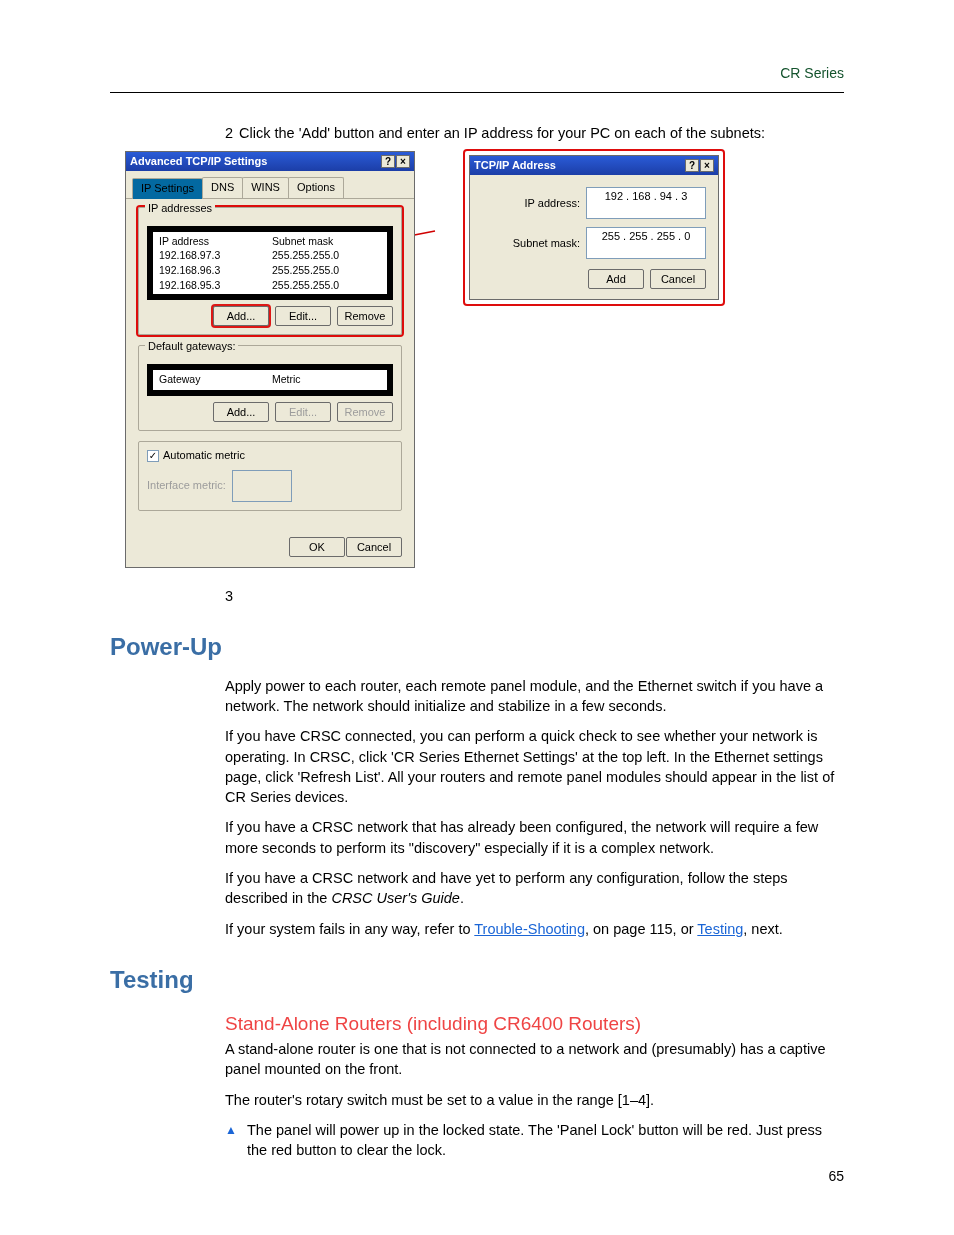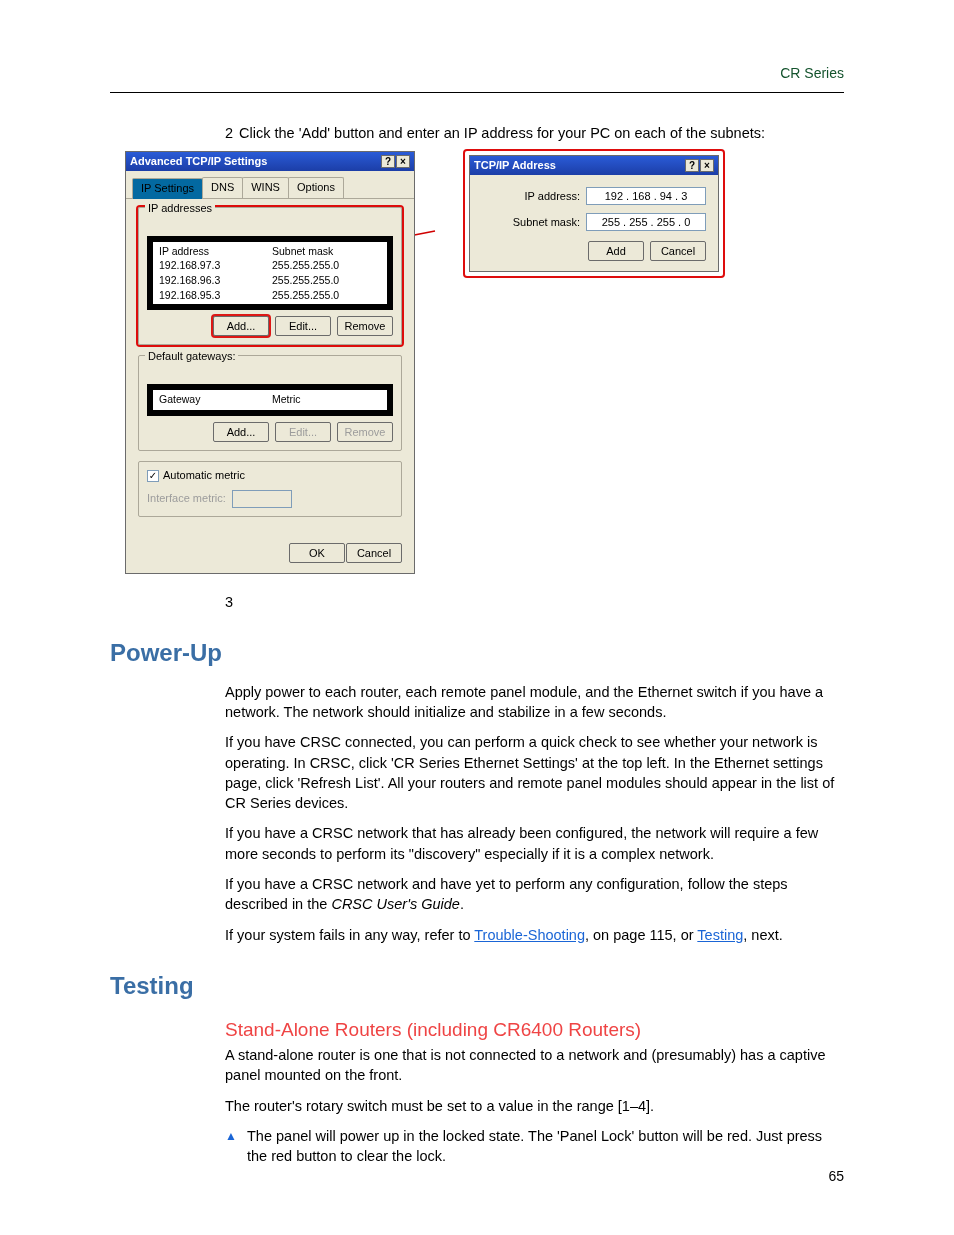--- a/index.html
+++ b/index.html
@@ -91,21 +91,21 @@
   }
   .tab.active {
     background: #0369a1;
     position: relative;
     top: 1px;
   }
   .dlg-body { padding: 8px 12px 10px 12px; }
   .group {
     border: 1px solid #aca899;
     border-radius: 2px;
-    padding: 28px 8px 8px 8px;
+    padding: 18px 8px 8px 8px;
     margin-bottom: 10px;
     position: relative;
   }
   .group-title {
     position: absolute;
     top: -7px; left: 6px;
     background: #ece9d8;
     padding: 0 3px;
     font-size: 11px;
   }
@@ -139,21 +139,21 @@
   .btn.hl {
     box-shadow: 0 0 0 2px rgba(220,0,0,0.9);
   }
   .chk-row { display: flex; align-items: center; gap: 4px; margin-bottom: 6px; }
   .chk { width: 12px; height: 12px; border: 1px solid #7f9db9; background: #fff; font-size: 10px; line-height: 10px; text-align: center; }
   .field-row { display: flex; align-items: center; gap: 6px; }
   .field-row label.dis { color: #9c9c9c; }
   .txtinput {
     background: #fff;
     border: 1px solid #7f9db9;
-    height: 18px;
+    height: 32px;
     width: 60px;
   }
   .txtinput.wide { width: 120px; font-size: 11px; text-align: center; line-height: 16px; }
   .dlg-bottom {
     display: flex;
     gap: 1px;
     justify-content: flex-end;
     padding: 6px 12px 10px 0;
   }
   .group.hl, .dlg2box.hl {

